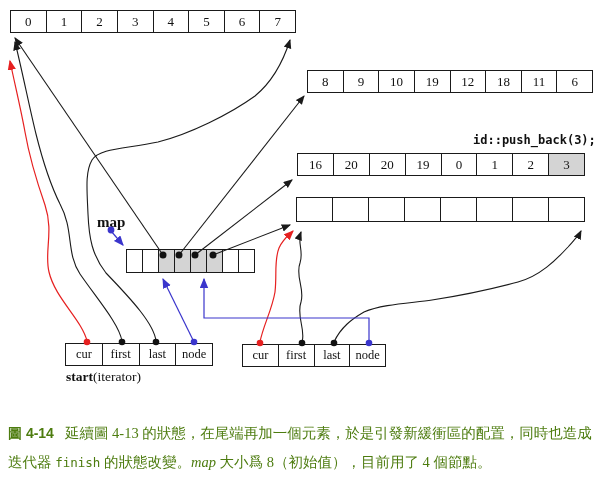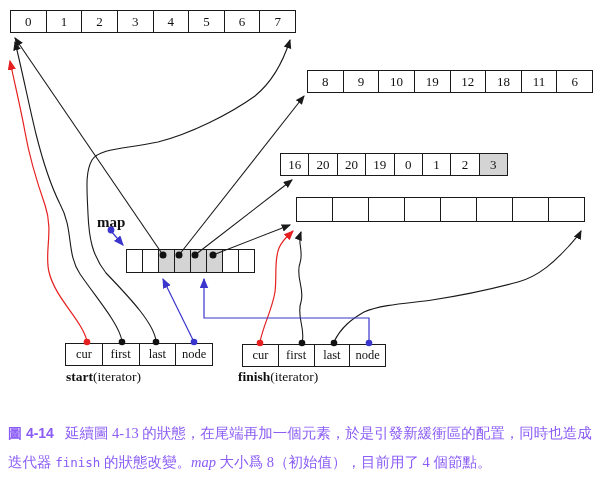--- a/index.html
+++ b/index.html
@@ -15,21 +15,21 @@
   .cell.shaded{background:#d4d4d4;}
   .itbox .cell{font-size:12.5px;}
 
   .lbl{position:absolute;z-index:3;color:#111;white-space:nowrap;}
   .map-label{font-weight:bold;font-size:15px;}
   .it-label{font-size:13.5px;}
   .it-label b{font-weight:bold;margin-top:6px;}
   .code-label{font-family:"DejaVu Sans Mono", monospace;font-weight:bold;font-size:12px;}
 
   .caption{position:absolute;left:8px;top:419px;width:589px;z-index:2;
-           font-size:14.5px;line-height:28.5px;color:#8b5cf6;text-align:left;}
+           font-size:14.5px;line-height:28.5px;color:#4d7c0f;text-align:left;}
   .caption .figlabel{font-weight:bold;font-family:"Liberation Sans", sans-serif;
                      font-size:14px;padding-right:11px;}
   .caption .mono{font-family:"DejaVu Sans Mono", monospace;font-size:12.5px;}
   .caption .em{font-style:italic;}
 </style>
 </head>
 <body>
 
 <div class="stage">
 
@@ -48,22 +48,23 @@
     <div class="cell">8</div>
     <div class="cell">9</div>
     <div class="cell">10</div>
     <div class="cell">19</div>
     <div class="cell">12</div>
     <div class="cell">18</div>
     <div class="cell">11</div>
     <div class="cell">6</div>
   </div>
 
+  <div class="lbl code-label" style="left:473px;top:133px;">id::push_back(3);</div>
 
-  <div class="buf" style="left:280px;top:153px;width:228px;height:23px;">
+  <div class="buf" style="left:297px;top:153px;width:288px;height:23px;">
     <div class="cell">16</div>
     <div class="cell">20</div>
     <div class="cell">20</div>
     <div class="cell">19</div>
     <div class="cell">0</div>
     <div class="cell">1</div>
     <div class="cell">2</div>
     <div class="cell shaded">3</div>
   </div>
 
@@ -99,23 +100,20 @@
   </div>
   <div class="lbl it-label" style="left:66px;top:369px;">
     <b>start</b><span>(iterator)</span>
   </div>
 
   <div class="buf itbox" style="left:242px;top:344px;width:144px;height:23px;">
     <div class="cell">cur</div>
     <div class="cell">first</div>
     <div class="cell">last</div>
     <div class="cell">node</div>
-  </div>
-  <div class="lbl it-label" style="left:238px;top:369px;">
-    <b>finish</b><span>(iterator)</span>
   </div>
 
   <svg class="overlay" width="603" height="503" viewBox="0 0 603 503">
     <defs>
       <marker id="ab" markerWidth="9" markerHeight="8" refX="7.5" refY="3.5" orient="auto">
         <path d="M0,0 L8.5,3.5 L0,7 Z" fill="#1a1a1a"></path>
       </marker>
       <marker id="ar" markerWidth="9" markerHeight="8" refX="7.5" refY="3.5" orient="auto">
         <path d="M0,0 L8.5,3.5 L0,7 Z" fill="#e62020"></path>
       </marker>

